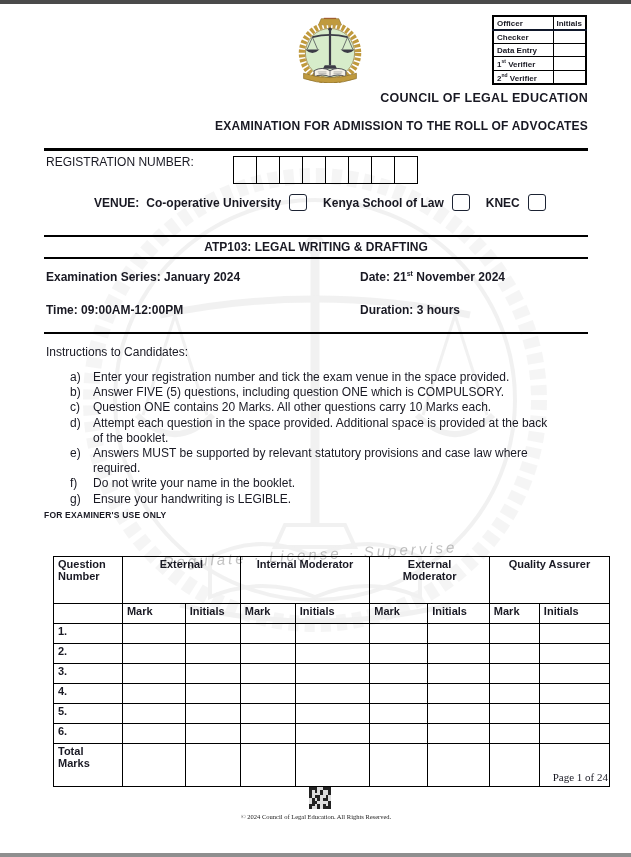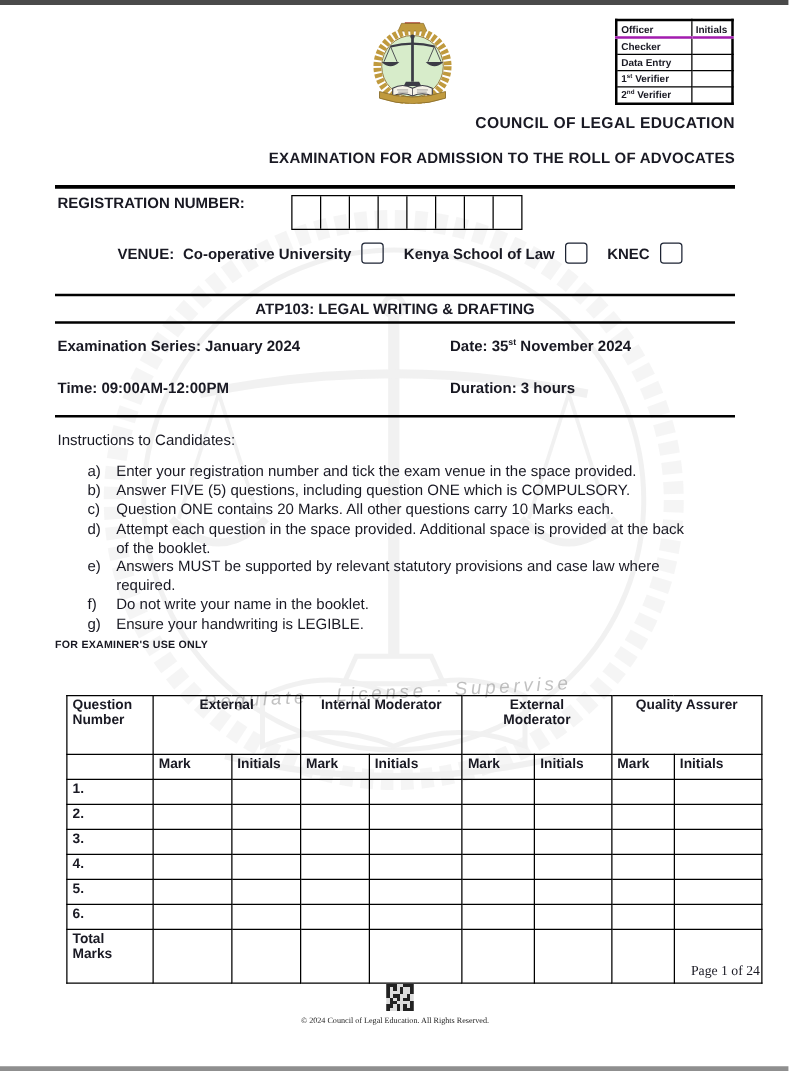--- a/index.html
+++ b/index.html
@@ -10,39 +10,39 @@
 
   
   .wm{position:absolute;left:55px;top:165px;width:520px;height:470px;opacity:0.12;z-index:0;}
   .wm-motto{position:absolute;left:100px;top:546px;width:420px;text-align:center;font-size:15px;
     letter-spacing:3px;color:#8f8f8f;opacity:0.55;transform:rotate(-3deg);z-index:0;font-style:italic;}
 
   
   .officer{position:absolute;top:15px;right:44px;border-collapse:collapse;z-index:1;}
   .officer th,.officer td{border:1px solid #000;font-size:8px;font-weight:bold;text-align:left;
     padding:1px 3px;height:10px;}
-  .officer tr:first-child th{border-bottom:2px solid #a21caf;margin-left:15px;}
+  .officer tr:first-child th{border-bottom:2px solid #0f172a;margin-left:15px;}
   .officer{border:2px solid #000;}
   .officer .c1{width:60px;}
   .officer .c2{width:33px;}
   .officer sup{font-size:5px;vertical-align:super;}
 
   .logo{position:absolute;left:286px;top:16px;width:88px;height:67px;z-index:1;}
 
   .title{position:absolute;left:44px;width:544px;text-align:right;font-weight:bold;z-index:1;}
   .title-org{top:91px;font-size:12.5px;letter-spacing:0.3px;}
   .title-exam{top:119px;font-size:12px;letter-spacing:0.2px;}
 
   .rule{position:absolute;left:44px;width:544px;background:#000;z-index:1;}
   .rule1{top:148px;height:3px;}
   .rule2{top:235px;height:2px;}
   .rule3{top:257px;height:2px;}
   .rule4{top:332px;height:2px;}
 
-  .reg-label{position:absolute;left:46px;top:155px;font-size:12px;font-weight:bold;z-index:1;}
+  .reg-label{position:absolute;left:46px;top:155px;font-size:12px;font-weight:normal;z-index:1;}
   .reg-boxes{position:absolute;left:233px;top:156px;display:flex;border:1.5px solid #000;z-index:1;background:transparent;}
   .reg-box{width:22px;height:26px;border-right:1.5px solid #000;}
   .reg-box:last-child{border-right:none;}
 
   .venue-row{position:absolute;left:46px;top:194px;display:flex;align-items:center;font-size:12px;
     font-weight:bold;z-index:1;white-space:nowrap;margin-left:48px;}
   .venue-title{margin-right:7px;}
   .venue-option{display:flex;align-items:center;margin-right:16px;}
   .v-label{margin-right:8px;}
   .v-box{display:inline-block;width:16px;height:15px;border:1.6px solid #1c2333;border-radius:3px;background:transparent;}
@@ -183,21 +183,21 @@
         </span>
       </span>
   </div>
 
   <div class="rule rule2"></div>
   <div class="course-title">ATP103: LEGAL WRITING &amp; DRAFTING</div>
   <div class="rule rule3"></div>
 
   <div class="detail-row row-series">
     <span>Examination Series: January 2024</span>
-    <span class="right"><span>Date: 35</span><sup>st</sup><span> November 2024</span></span>
+    <span class="right"><span>Date: 21</span><sup>st</sup><span> November 2024</span></span>
   </div>
   <div class="detail-row row-time">
     <span>Time: 09:00AM-12:00PM</span>
     <span class="right">Duration: 3 hours</span>
   </div>
 
   <div class="rule rule4"></div>
 
   <div class="instr">
     <div class="instr-title">Instructions to Candidates:</div>

